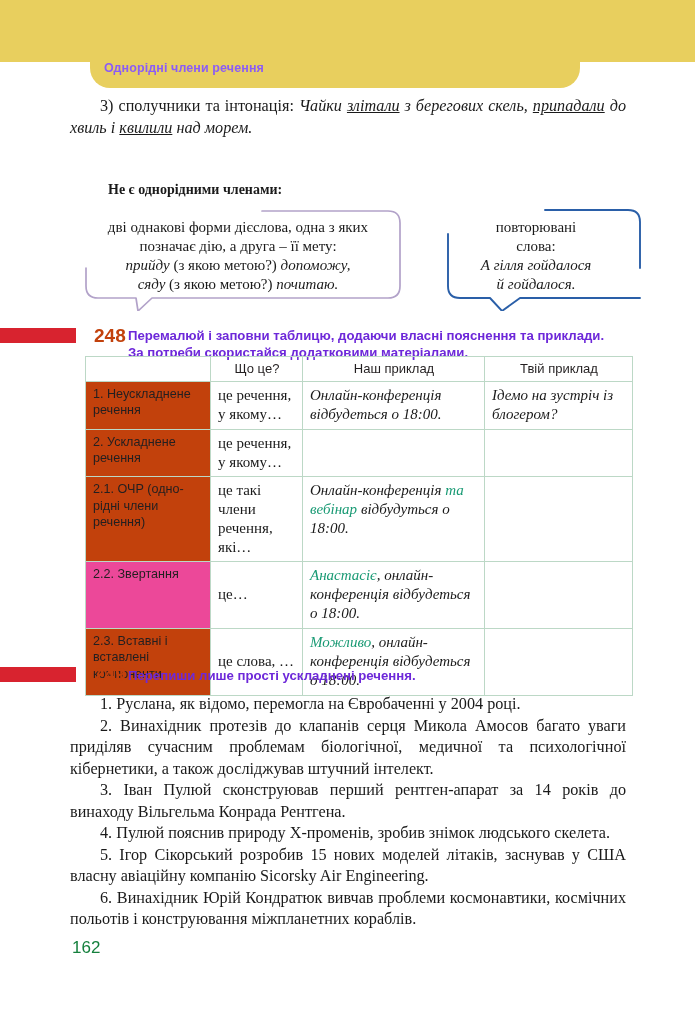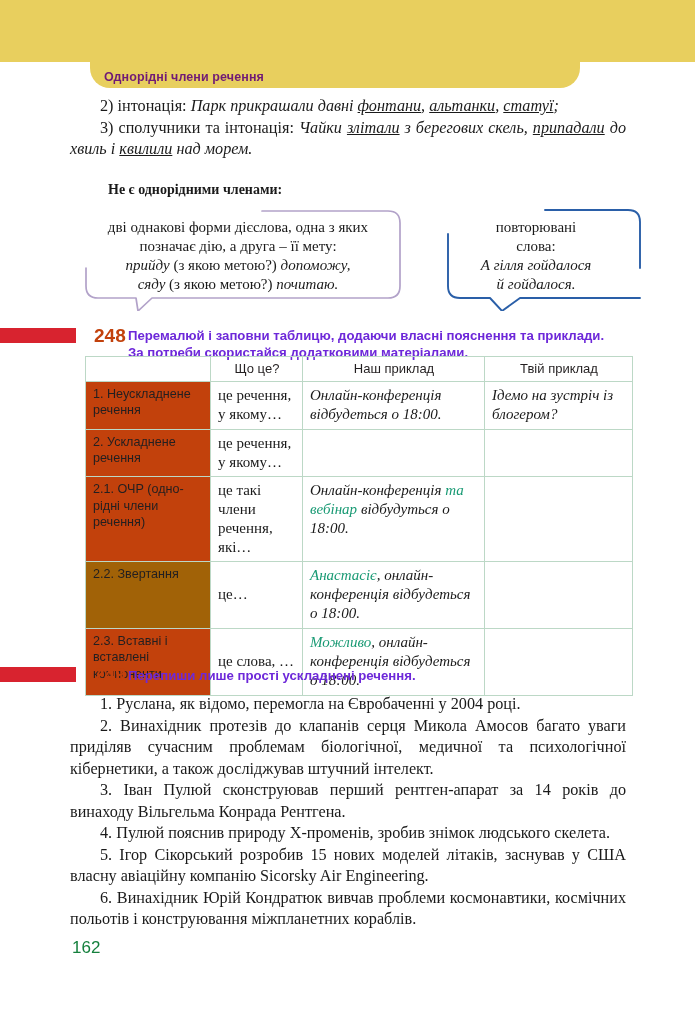--- a/index.html
+++ b/index.html
@@ -28,26 +28,26 @@
   .head-tab {
     position: absolute;
     left: 90px; top: 50px;
     width: 490px; height: 38px;
     background: #e8cf5e;
     border-bottom-left-radius: 20px;
     border-bottom-right-radius: 20px;
   }
   .head-title {
     position: absolute;
-    left: 104px; top: 70px;
+    left: 104px; top: 61px;
     font-family: "Liberation Sans", "DejaVu Sans", sans-serif;
     font-size: 12.5px;
     font-weight: 600;
     letter-spacing: .1px;
-    color: #701a75;
+    color: #8b5cf6;
     white-space: nowrap;
   }
 
   
   .body-col {
     position: absolute;
     left: 70px;
     width: 556px;
   }
   .para {
@@ -127,21 +127,21 @@
     vertical-align: middle;
   }
   td.rowlab {
     font-family: "Liberation Sans", "DejaVu Sans", sans-serif;
     font-size: 12.6px;
     line-height: 1.3;
     color: #231f20;
     vertical-align: middle;
   }
   td.rowlab.g1 { background: #c2410c; }
-  td.rowlab.g2 { background: #a16207; }
+  td.rowlab.g2 { background: #ec4899; }
   td.what {
     font-size: 15px;
     line-height: 1.25;
     font-family: "Liberation Serif", "DejaVu Serif", serif;
   }
   td.ex {
     font-size: 15px;
     line-height: 1.26;
     font-style: italic;
     font-family: "Liberation Serif", "DejaVu Serif", serif;
@@ -160,21 +160,20 @@
 </head>
 <body>
 
 <div class="page">
 
   <div class="head-band"></div>
   <div class="head-tab"></div>
   <div class="head-title">Однорідні члени речення</div>
 
   <div class="body-col" style="top:96px;">
-    <p class="para"><span>2) інтонація: </span><span class="it">Парк прикрашали давні </span><span class="iu">фонтани</span><span class="it">, </span><span class="iu">альтанки</span><span class="it">, </span><span class="iu">статуї</span><span class="it">;</span></p>
     <p class="para"><span>3) сполучники та інтонація: </span><span class="it">Чайки </span><span class="iu">злітали</span><span class="it"> з берегових скель, </span><span class="iu">припадали</span><span class="it"> до хвиль і </span><span class="iu">квилили</span><span class="it"> над морем.</span></p>
   </div>
 
   <div class="subhead">Не є однорідними членами:</div>
 
   <div class="bubbles">
     <svg width="695" height="105" viewBox="0 0 695 105" style="position:absolute;left:0;top:0;">
 
       <path d="M 262 5 L 388 5 Q 400 5 400 17 L 400 80 Q 400 92 388 92 L 152 92 L 138 105 L 136 92 L 98 92 Q 86 92 86 80 L 86 62" fill="none" stroke="#b2a2c9" stroke-width="1.7" stroke-linecap="round" stroke-linejoin="round"></path>
 

